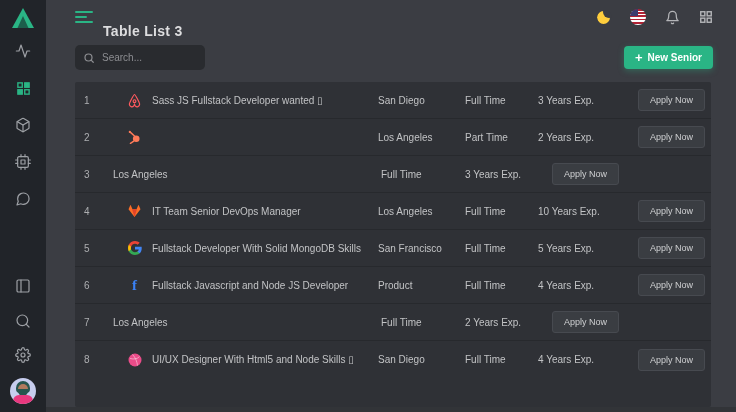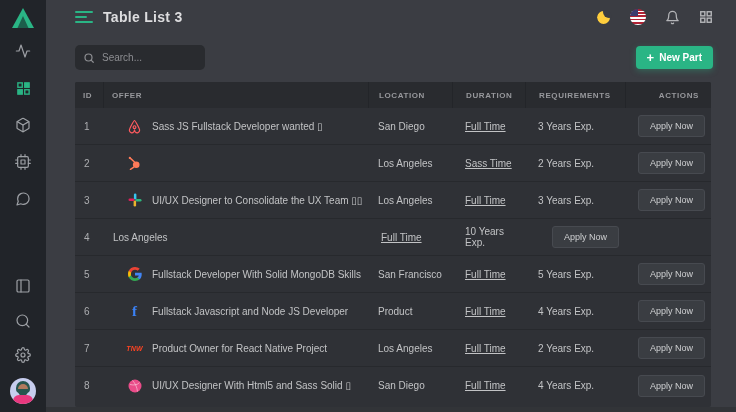--- a/index.html
+++ b/index.html
@@ -25,21 +25,21 @@
   .avatar .hair { position:absolute; left:6px; top:3px; width:14px; height:12px; border-radius:7px 7px 4px 4px; background:#27554e; }
   .avatar .face { position:absolute; left:8px; top:6px; width:10px; height:10px; border-radius:50%; background:#b07a5e; }
   .avatar .beard { position:absolute; left:8px; top:11px; width:10px; height:7px; border-radius:0 0 5px 5px; background:#27554e; }
   .avatar .shirt { position:absolute; left:3px; top:17px; width:20px; height:10px; border-radius:6px 6px 0 0; background:#e8387e; }
 
   
   .header { position:absolute; left:46px; top:0; width:690px; height:34px; }
   .hamburger { position:absolute; left:29px; top:11px; width:18px; height:12px; cursor:pointer; }
   .hamburger span { display:block; height:2px; background:#2ab585; border-radius:1px; margin-bottom:3px; }
   .hamburger span:nth-child(2) { width:12px; }
-  .page-title { position:absolute; left:57px; top:9px; font-size:14px; font-weight:700; color:#dddddf; letter-spacing:.3px; }
+  .page-title { position:absolute; left:57px; top:23px; font-size:14px; font-weight:700; color:#dddddf; letter-spacing:.3px; }
   .hdr-icons { position:absolute; right:21px; top:0; height:34px; display:flex; align-items:center; gap:16px; }
   .hicon { position:relative; width:18px; height:18px; display:flex; align-items:center; justify-content:center; cursor:pointer; }
   .moon { position:relative; width:15px; height:15px; overflow:hidden; border-radius:50%; }
   .moon:before { content:""; position:absolute; left:0; top:1px; width:13px; height:13px; border-radius:50%; background:#ffce3d; }
   .moon:after { content:""; position:absolute; left:6px; top:-4px; width:12px; height:12px; border-radius:50%; background:#3b3d43; }
   .flag { width:16px; height:16px; border-radius:50%; overflow:hidden; position:relative;
     background:repeating-linear-gradient(#b22234 0 1.8px,#ffffff 1.8px 3.2px); }
   .flag .canton { position:absolute; left:0; top:0; width:8px; height:7px; background:#3c3b6e; }
 
   
@@ -80,21 +80,21 @@
   .th.c-req { padding-left:13px; }
   .th.c-act { justify-content:flex-end; padding-right:12px; }
 
   .trow { height:37px; border-bottom:1px solid #27292d; cursor:default; }
   .trow:last-child { border-bottom:none; }
   .td { font-size:10px; color:#c2c3c5; }
   .td.c-id { padding-left:9px; color:#adaeb1; }
   .td.c-offer { display:flex; align-items:center; }
   .td.c-offer .co-icon { width:15px; height:15px; margin-left:24px; margin-right:10px; display:flex; align-items:center; justify-content:center; flex:0 0 auto; }
   .td.c-loc { padding-left:10px; }
-  .td.c-dur { padding-left:13px;text-decoration:underline; }
+  .td.c-dur { padding-left:13px; }
   .td.c-req { padding-left:13px; }
   .td.c-act { display:flex; justify-content:flex-end; padding-right:6px; }
   .apply-btn {
     background:#3a3d42; border:1px solid #474a50; border-radius:3px;
     color:#cfd0d2; font-family:inherit; font-size:9px; padding:0 11px; height:22px;
     cursor:pointer; white-space:nowrap;
   }
   .tnw-txt { font-size:7px; font-weight:900; color:#ff4422; letter-spacing:.2px; font-style:italic; }
   .fb-txt { font-size:15px; font-weight:700; color:#3b82f6; font-family:"Liberation Serif","DejaVu Serif",serif; line-height:1; }
   .bottom-strip { position:absolute; left:46px; bottom:0; width:690px; height:5px; background:#323438; }
@@ -215,32 +215,24 @@
 
   <div class="search-box">
     <svg width="12" height="12" viewBox="0 0 24 24" fill="none" stroke="#8d8e92" stroke-width="2.4" stroke-linecap="round">
       <circle cx="11" cy="11" r="7"></circle>
         <line x1="20.5" y1="20.5" x2="16.2" y2="16.2"></line>
     </svg>
     <input type="text" placeholder="Search..." style="">
   </div>
   <button class="new-offer">
     <span class="plus">+</span>
-    <span>New Part</span>
+    <span>New Senior</span>
   </button>
 
   <div class="table-card">
-    <div class="tgrid thead">
-      <div class="th c-id">ID</div>
-      <div class="th c-offer">OFFER</div>
-      <div class="th c-loc">LOCATION</div>
-      <div class="th c-dur">DURATION</div>
-      <div class="th c-req">REQUIREMENTS</div>
-      <div class="th c-act">ACTIONS</div>
-    </div>
     <div id="tbody">
         <div class="tgrid trow">
           <div class="td c-id">1</div>
           <div class="td c-offer">
             <span class="co-icon">
               <svg width="15" height="15" viewBox="0 0 14 14" fill="none" stroke="#ff5a5f" stroke-width="1.1">
                 <path d="M7 1.4 C7.6 1.4 11.8 9 11.8 10.6 a2.3 2.3 0 0 1 -4.1 1.4 L7 10.6 L6.3 12 a2.3 2.3 0 0 1 -4.1 -1.4 C2.2 9 6.4 1.4 7 1.4 Z"></path>
                 <circle cx="7" cy="7.6" r="1.3"></circle>
               </svg>
             </span>
@@ -259,48 +251,46 @@
             <span class="co-icon">
               <svg width="15" height="15" viewBox="0 0 14 14" fill="none" stroke="#ff7a59" stroke-width="1.4" stroke-linecap="round">
                 <circle cx="8.6" cy="8.2" r="3.1" fill="#ff7a59" stroke="none"></circle>
                 <line x1="3" y1="2" x2="7" y2="5.6"></line>
                 <line x1="3.2" y1="12.4" x2="6" y2="10.6"></line>
                 <circle cx="2.6" cy="1.8" r="1" fill="#ff7a59" stroke="none"></circle>
               </svg>
             </span>
           </div>
           <div class="td c-loc">Los Angeles</div>
-          <div class="td c-dur">Sass Time</div>
+          <div class="td c-dur">Part Time</div>
           <div class="td c-req">2 Years Exp.</div>
           <div class="td c-act">
             <button class="apply-btn">Apply Now</button>
           </div>
         </div>
         <div class="tgrid trow">
           <div class="td c-id">3</div>
-          <div class="td c-offer">
-            <span class="co-icon">
-              <svg width="14" height="14" viewBox="0 0 14 14">
-                <rect x="5.9" y="0.5" width="2.5" height="6" rx="1.25" fill="#36C5F0"></rect>
-                <rect x="7.5" y="5.9" width="6" height="2.5" rx="1.25" fill="#2EB67D"></rect>
-                <rect x="5.6" y="7.5" width="2.5" height="6" rx="1.25" fill="#ECB22E"></rect>
-                <rect x="0.5" y="5.6" width="6" height="2.5" rx="1.25" fill="#E01E5A"></rect>
-              </svg>
-            </span>
-            <span>UI/UX Designer to Consolidate the UX Team ▯▯</span>
-          </div>
           <div class="td c-loc">Los Angeles</div>
           <div class="td c-dur">Full Time</div>
           <div class="td c-req">3 Years Exp.</div>
           <div class="td c-act">
             <button class="apply-btn">Apply Now</button>
           </div>
         </div>
         <div class="tgrid trow">
           <div class="td c-id">4</div>
+          <div class="td c-offer">
+            <span class="co-icon">
+              <svg width="15" height="14" viewBox="0 0 14 14">
+                <polygon points="7,13 1,5.2 3,0.8 5,5.2 9,5.2 11,0.8 13,5.2" fill="#fc6d26"></polygon>
+                <polygon points="7,13 4.6,5.2 9.4,5.2" fill="#e24329"></polygon>
+              </svg>
+            </span>
+            <span>IT Team Senior DevOps Manager</span>
+          </div>
           <div class="td c-loc">Los Angeles</div>
           <div class="td c-dur">Full Time</div>
           <div class="td c-req">10 Years Exp.</div>
           <div class="td c-act">
             <button class="apply-btn">Apply Now</button>
           </div>
         </div>
         <div class="tgrid trow">
           <div class="td c-id">5</div>
           <div class="td c-offer">
@@ -331,43 +321,37 @@
           </div>
           <div class="td c-loc">Product</div>
           <div class="td c-dur">Full Time</div>
           <div class="td c-req">4 Years Exp.</div>
           <div class="td c-act">
             <button class="apply-btn">Apply Now</button>
           </div>
         </div>
         <div class="tgrid trow">
           <div class="td c-id">7</div>
-          <div class="td c-offer">
-            <span class="co-icon">
-              <span class="tnw-txt">TNW</span>
-            </span>
-            <span>Product Owner for React Native Project</span>
-          </div>
           <div class="td c-loc">Los Angeles</div>
           <div class="td c-dur">Full Time</div>
           <div class="td c-req">2 Years Exp.</div>
           <div class="td c-act">
             <button class="apply-btn">Apply Now</button>
           </div>
         </div>
         <div class="tgrid trow">
           <div class="td c-id">8</div>
           <div class="td c-offer">
             <span class="co-icon">
               <svg width="14" height="14" viewBox="0 0 14 14">
                 <circle cx="7" cy="7" r="6.5" fill="#ea4c89"></circle>
                 <path d="M2 5.5 C6 6.5 9.5 6 11.5 3.5 M4.5 1.5 C7.5 4.5 9 8.5 9.5 12.5" stroke="#ffffff" stroke-opacity="0.45" stroke-width="1" fill="none"></path>
               </svg>
             </span>
-            <span>UI/UX Designer With Html5 and Sass Solid ▯</span>
+            <span>UI/UX Designer With Html5 and Node Skills ▯</span>
           </div>
           <div class="td c-loc">San Diego</div>
           <div class="td c-dur">Full Time</div>
           <div class="td c-req">4 Years Exp.</div>
           <div class="td c-act">
             <button class="apply-btn">Apply Now</button>
           </div>
         </div>
       </div>
   </div>

